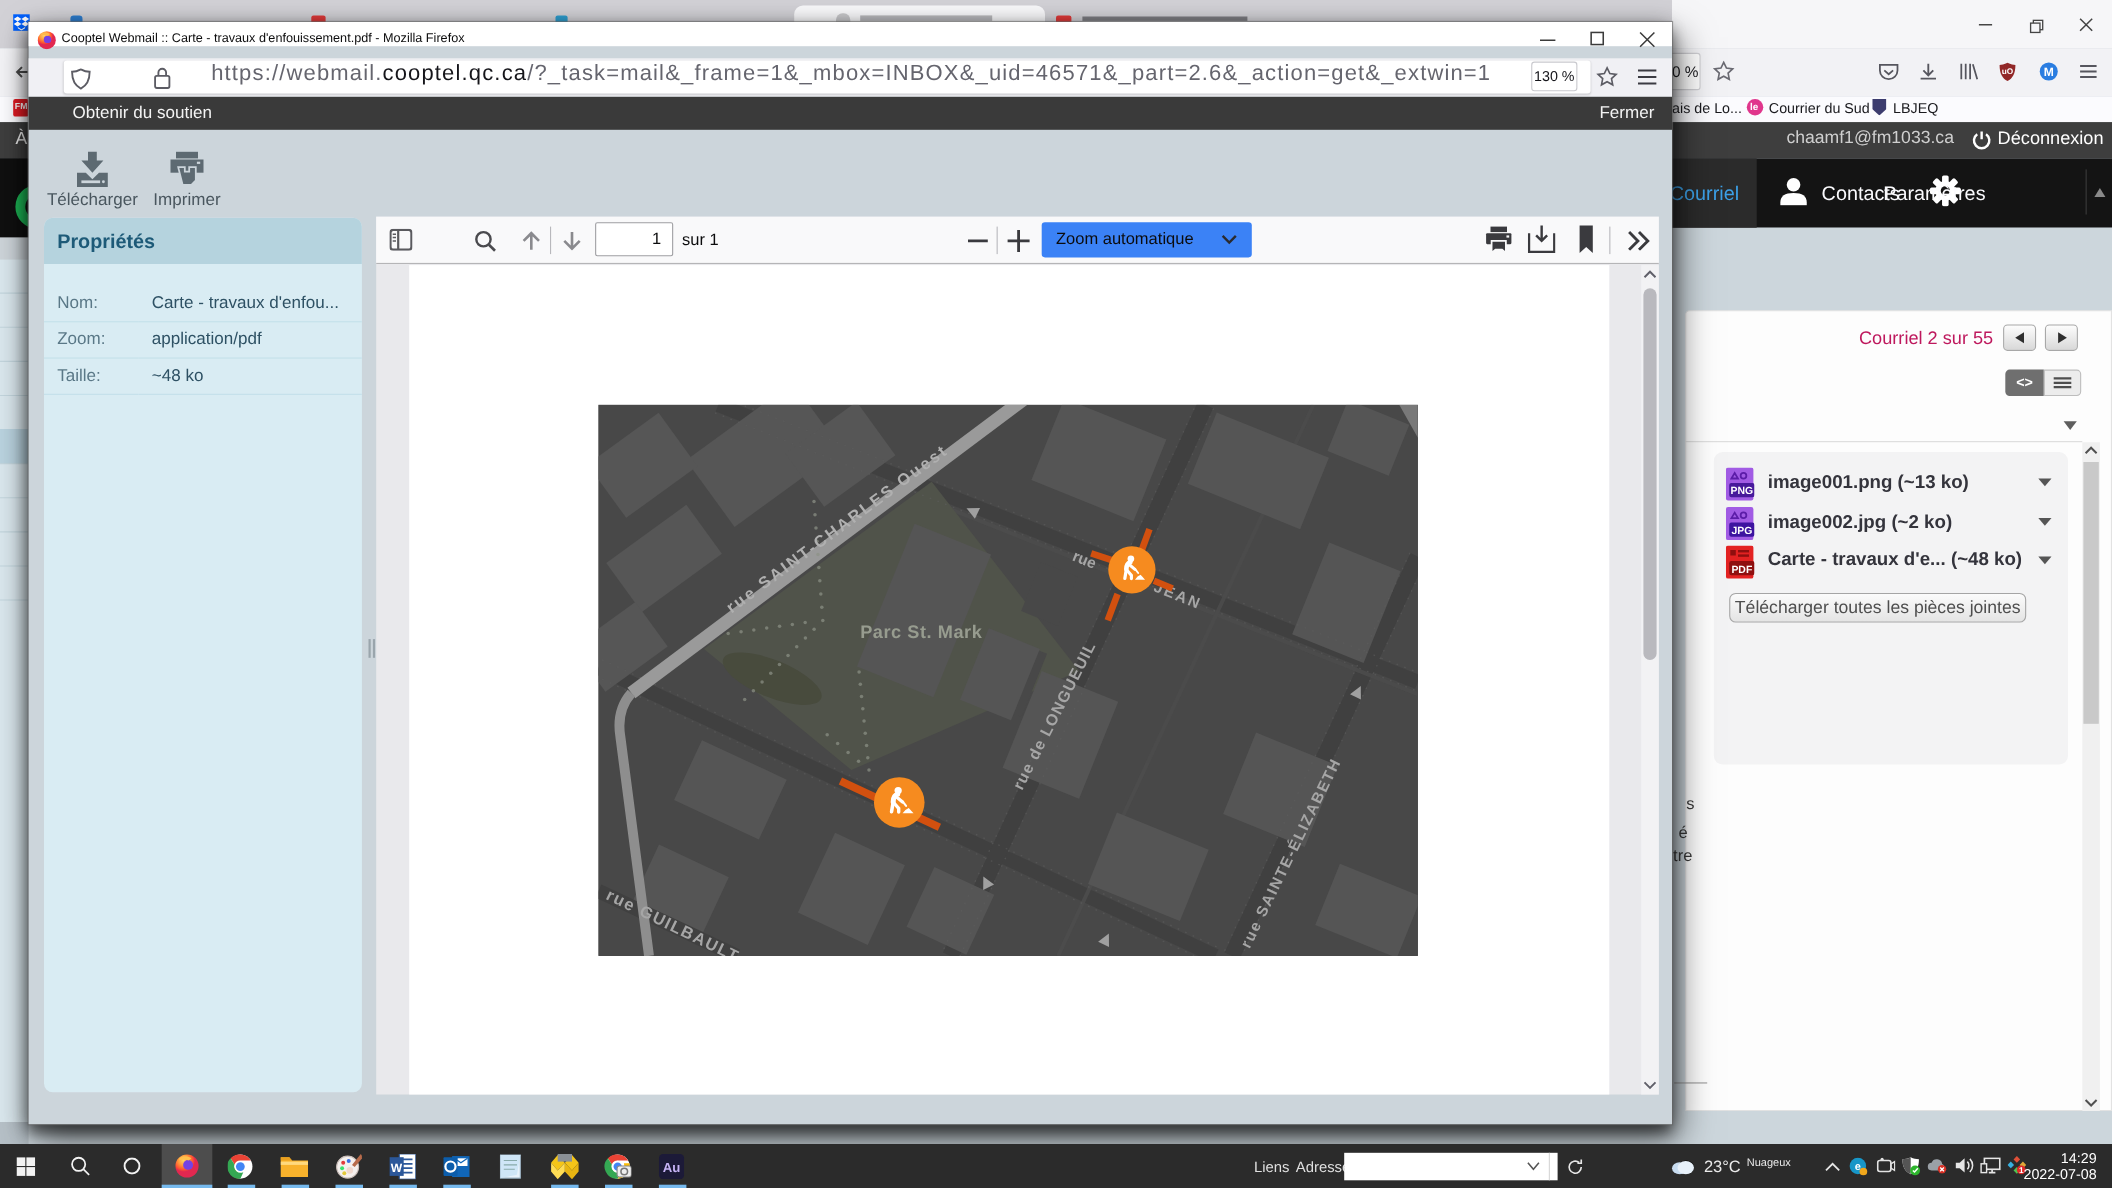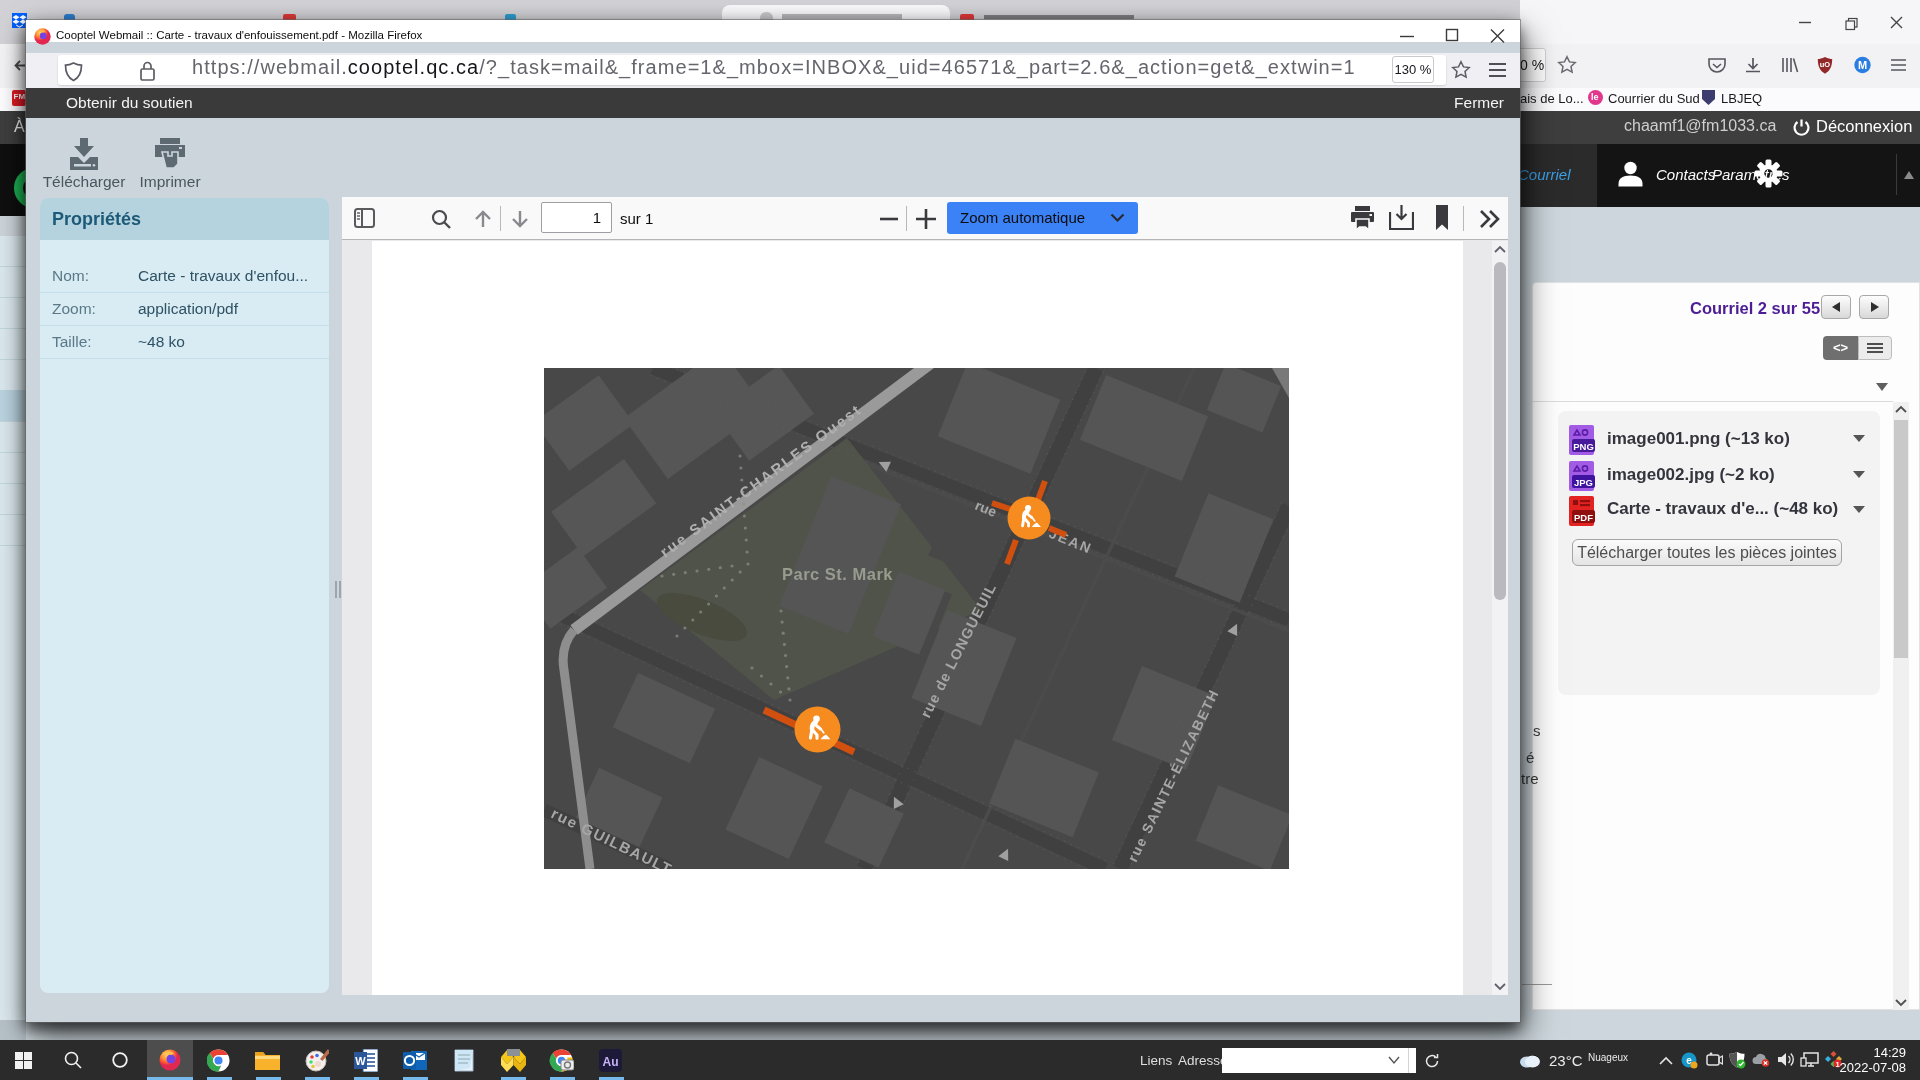--- a/index.html
+++ b/index.html
@@ -16,21 +16,21 @@
 #bg-darkbar { position:absolute; left:0; top:111px; width:1920px; height:33px; background:#3e3e3e; color:#e8e8e8; }
 #bg-navbar { position:absolute; left:0; top:144px; width:1920px; height:63px; background:#141414; }
 #bg-content { position:absolute; left:0; top:207px; width:1920px; height:833px; background:#ccd6dc; }
 #bg-whitepanel { position:absolute; left:1532px; top:282px; width:388px; height:728px; background:#fdfdfd; border:1px solid #e2e2e2; border-radius:4px 0 0 0; }
 #bg-leftlogo { position:absolute; left:0; top:144px; width:26px; height:72px; background:#101010; }
 #bg-leftbanner { position:absolute; left:0; top:216px; width:26px; height:20px; background:#ccd3d8; }
 #bg-leftfolders { position:absolute; left:0; top:236px; width:26px; height:784px; background:#d9e6ec; }
 #bg-leftfoot { position:absolute; left:0; top:1020px; width:26px; height:20px; background:#b6c0c7; }
 
 .bm-txt { position:absolute; top:91px; font-size:13px; color:#1a1a1e; }
-.navtxt { position:absolute; top:166px; font-size:15px; color:#fbfbfe;font-style:italic; }
+.navtxt { position:absolute; top:166px; font-size:18px; color:#fbfbfe; }
 #courriel-tab { position:absolute; left:1500px; top:144px; width:97px; height:63px; background:#2b2b2b; }
 
 
 .btn-nav { position:absolute; width:30px; height:24px; border:1px solid #a8a8a8; border-radius:4px; background:linear-gradient(#fdfdfd,#d8d8d8); }
 #attachpanel { position:absolute; left:1558px; top:411px; width:322px; height:284px; background:#f3f3f4; border-radius:8px; }
 .att-name { position:absolute; left:49px; font-size:17px; font-weight:bold; color:#34343c; }
 .att-caret { position:absolute; left:295px; width:0; height:0; border-left:6px solid transparent; border-right:6px solid transparent; border-top:7px solid #555; }
 #attachbtn { position:absolute; left:14px; top:128px; width:270px; height:27px; border:1px solid #a5a5a5; border-radius:6px; background:linear-gradient(#fbfbfb,#e4e4e4); font-size:16px; color:#4e4e4e; text-align:center; line-height:25px; }
 #rscroll { position:absolute; left:1893px; top:402px; width:16px; height:608px; background:#f0f0f0; }
 #rthumb { position:absolute; left:1px; top:18px; width:14px; height:238px; background:#c9c9c9; }
@@ -209,21 +209,21 @@
             <rect x="6" y="-3" width="8" height="6" rx="1.5"></rect>
           </g>
     </g>
       </g>
     <circle cx="14.5" cy="14.5" r="4.2" fill="#141414"></circle>
     </svg>
   <div class="navtxt" style="left:1712px;">Paramètres</div>
   <div class="abs" style="left:1896px;top:154px;width:1px;height:41px;background:#3a3a3a;"></div>
   <div class="abs" style="left:1904px;top:171px;width:0;height:0;border-left:5.5px solid transparent;border-right:5.5px solid transparent;border-bottom:8px solid #8a8a8a;"></div>
 
-  <div class="abs" style="left:1690px;top:299px;font-size:16.5px;color:#4c1d95;font-weight:bold;">Courriel 2 sur 55</div>
+  <div class="abs" style="left:1690px;top:299px;font-size:16.5px;color:#be185d;">Courriel 2 sur 55</div>
   <div class="btn-nav" style="left:1821px;top:295px;">
       <div style="margin:6px 0 0 10px;width:0;height:0;border-top:5.5px solid transparent;border-bottom:5.5px solid transparent;border-right:8px solid #2e2e2e;"></div>
     </div>
   <div class="btn-nav" style="left:1859px;top:295px;">
       <div style="margin:6px 0 0 11px;width:0;height:0;border-top:5.5px solid transparent;border-bottom:5.5px solid transparent;border-left:8px solid #2e2e2e;"></div>
     </div>
   <div class="abs" style="left:1823px;top:336px;width:35px;height:24px;background:#6f6f6f;border-radius:4px 0 0 4px;color:#fff;font-weight:bold;font-size:13px;text-align:center;line-height:24px;">&lt;&gt;</div>
   <div class="abs" style="left:1858px;top:336px;width:34px;height:24px;background:#ececec;border:1px solid #bdbdbd;border-radius:0 4px 4px 0;">
       <svg width="32" height="22" viewBox="0 0 32 22">
         <g stroke="#4e4e4e" stroke-width="2">

